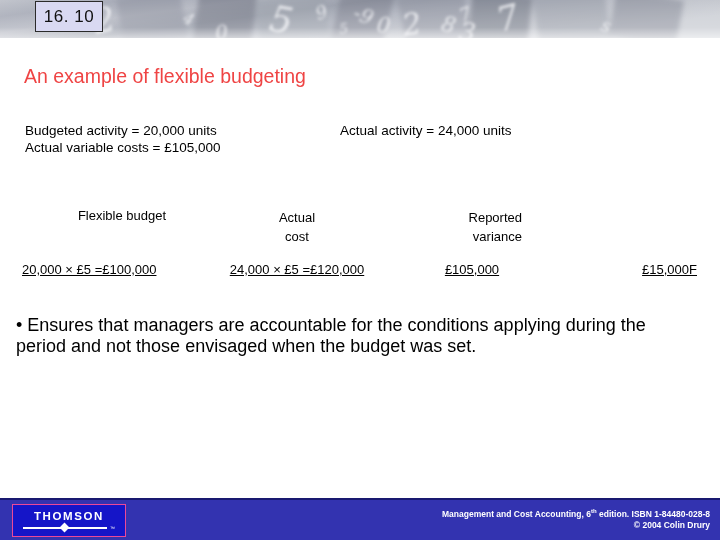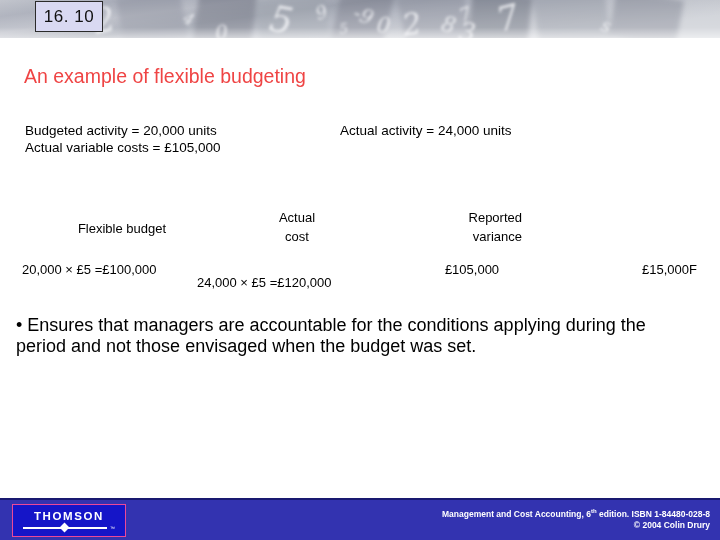--- a/index.html
+++ b/index.html
@@ -70,34 +70,34 @@
   .assump-right { white-space: nowrap; }
 
   
   .compare {
     position: absolute;
     left: 22px; top: 208px;
     width: 676px;
     font-size: 13px;
   }
   .compare-head { display: flex; align-items: flex-start; }
-  .compare-body { display: flex; align-items: flex-start; margin-top: 16px; }
+  .compare-body { display: flex; align-items: flex-start; margin-top: 16px; text-decoration: underline; }
 
   .col-a { width: 175px; }
-  .col-b { width: 200px; margin-top: 13px; }
+  .col-b { width: 200px; }
   .col-c { width: 150px; }
   .col-d { width: 150px; }
 
   .head-a { text-align: left; }
   .head-b { text-align: center; }
   .head-c { text-align: center; line-height: 19px; }
   .head-d { text-align: right; line-height: 19px; }
 
   .cell-a { text-align: left; white-space: nowrap; }
-  .cell-b { text-align: left; white-space: nowrap; }
+  .cell-b { text-align: center; white-space: nowrap; }
   .cell-c { text-align: center; white-space: nowrap; }
   .cell-d { text-align: right; white-space: nowrap; }
 
   
   .bullet {
     position: absolute;
     left: 16px; top: 315px;
     width: 672px;
     font-size: 18px;
     line-height: 21px;

